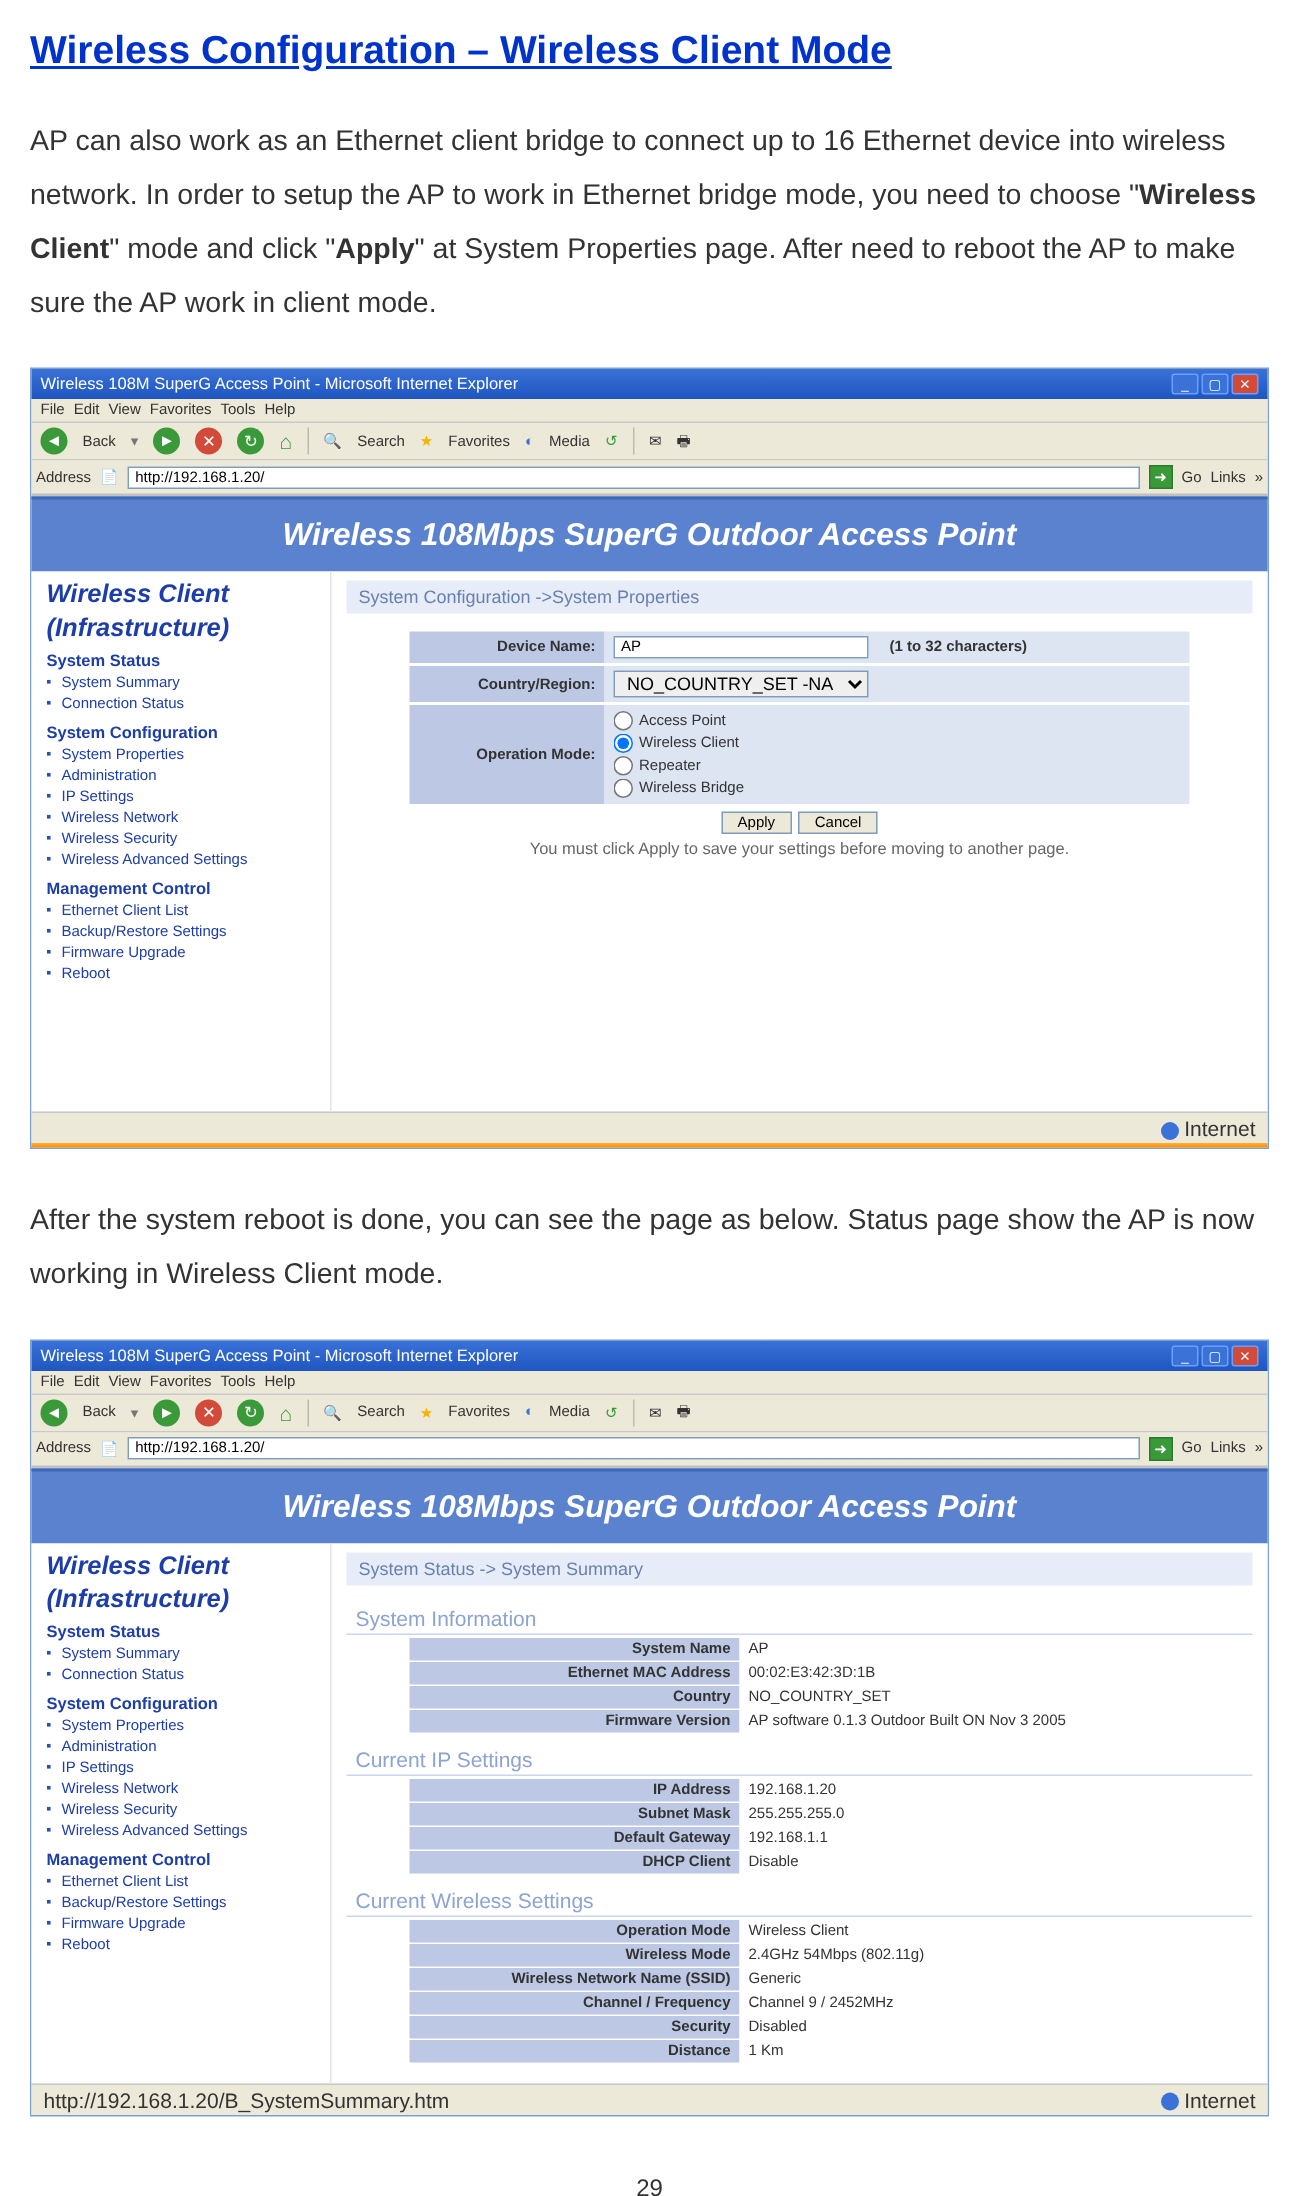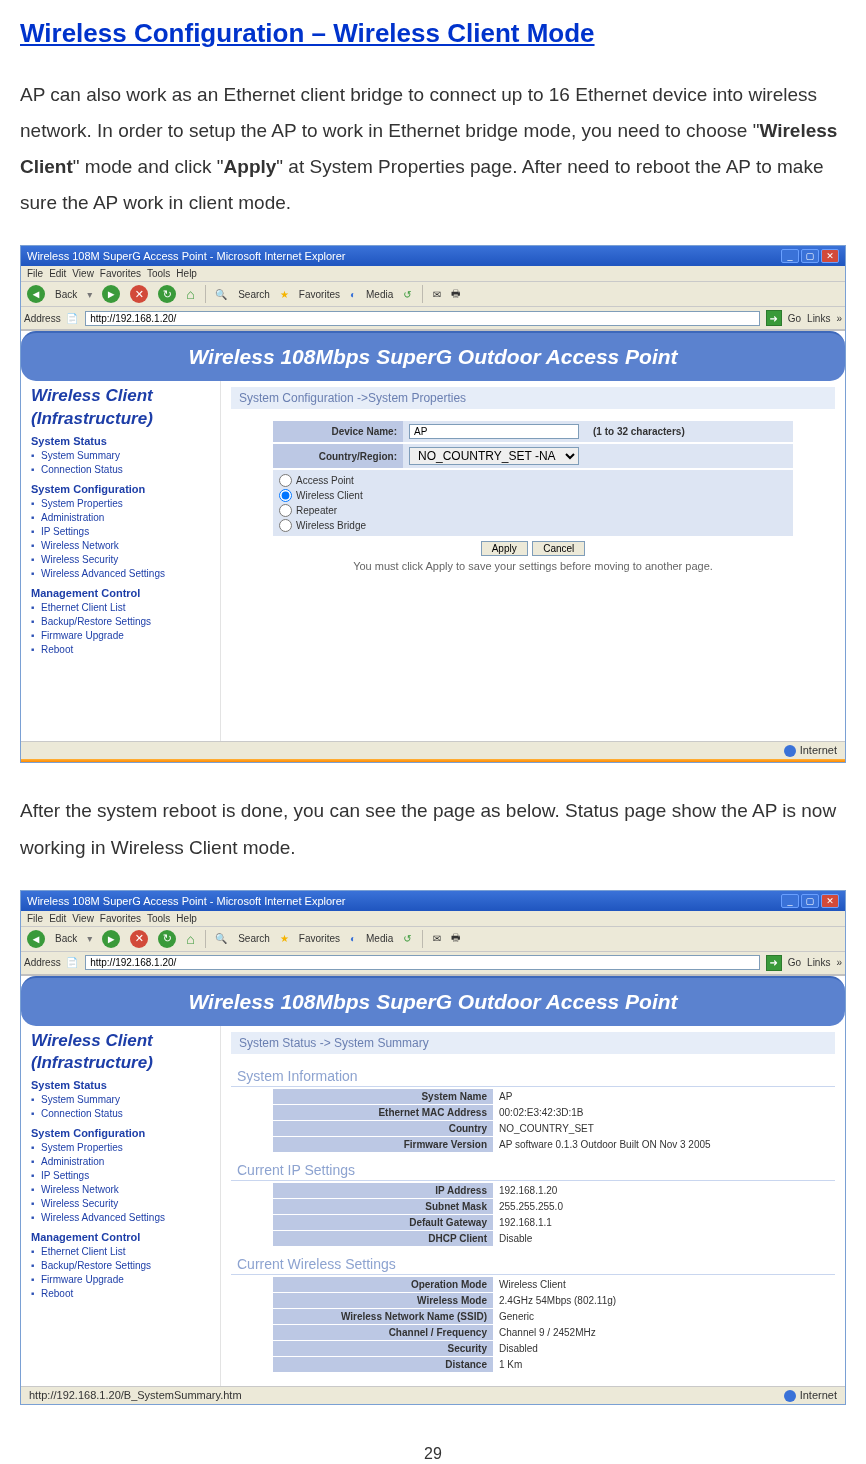--- a/index.html
+++ b/index.html
@@ -93,21 +93,20 @@
   }
   .banner {
     background: #5b82cf;
     color:#fff;
     text-align:center;
     padding: 12px 6px;
     font-size: 21px;
     font-style: italic;
     font-weight: bold;
     border-top:2px solid #3d68ba;
-    border-radius:15px;
   }
   .app-body { display:flex; min-height: 360px; background:#fff; }
   .sidebar {
     width: 200px;
     padding: 6px 8px 10px 10px;
     font-size: 10px;
     color:#1d3ea8;
     border-right:1px solid #e3e3e3;
   }
   .sidebar .side-title{
@@ -161,21 +160,21 @@
   .op-row .val{flex-direction:column;align-items:flex-start;gap:2px;padding:4px 6px;}
   .op-row label{display:flex;align-items:center;gap:4px;font-size:10px;color:#333;}
   .btnrow{text-align:center;margin-top:2px;}
   .btnrow input{
     font-size:10px;padding:1px 10px;border:1px solid #7f9db9;background:#ece9d8;
   }
   .note{font-size:11px;text-align:center;color:#666;margin-top:4px;}
   .statusbar{
     background:#ece9d8;border-top:1px solid #c9c9c9;
     display:flex;justify-content:space-between;align-items:center;
-    font-size:11px;padding:2px 8px;color:#333;
+    font-size:14px;padding:2px 8px;color:#333;
   }
   .statusbar .globe{width:12px;height:12px;border-radius:50%;background:#3a72d8;display:inline-block;margin-right:4px;vertical-align:middle;}
   .bottom-glow{height:3px;background:linear-gradient(#ffb13a,#ff8a00);}
   
   .section-head{
     color:#8da3d0;font-size:14px;padding:4px 0 2px 6px;border-bottom:1px solid #c9d6ef;
     margin-top:6px;
   }
   .sumtable{width:520px;margin:2px auto 0 auto;}
   .sumrow{display:flex;font-size:10px;margin-bottom:1px;}
@@ -279,20 +278,21 @@
         </div>
         <div class="row">
           <div class="lab">Country/Region:</div>
           <div class="val">
             <select>
               <option>NO_COUNTRY_SET -NA</option>
             </select>
           </div>
         </div>
         <div class="row op-row">
+          <div class="lab">Operation Mode:</div>
           <div class="val">
             <label>
                 <input type="radio" name="op1" style=""> 
                 <span>Access Point</span>
               </label>
             <label>
                 <input type="radio" name="op1" checked="" style=""> 
                 <span>Wireless Client</span>
               </label>
             <label>

